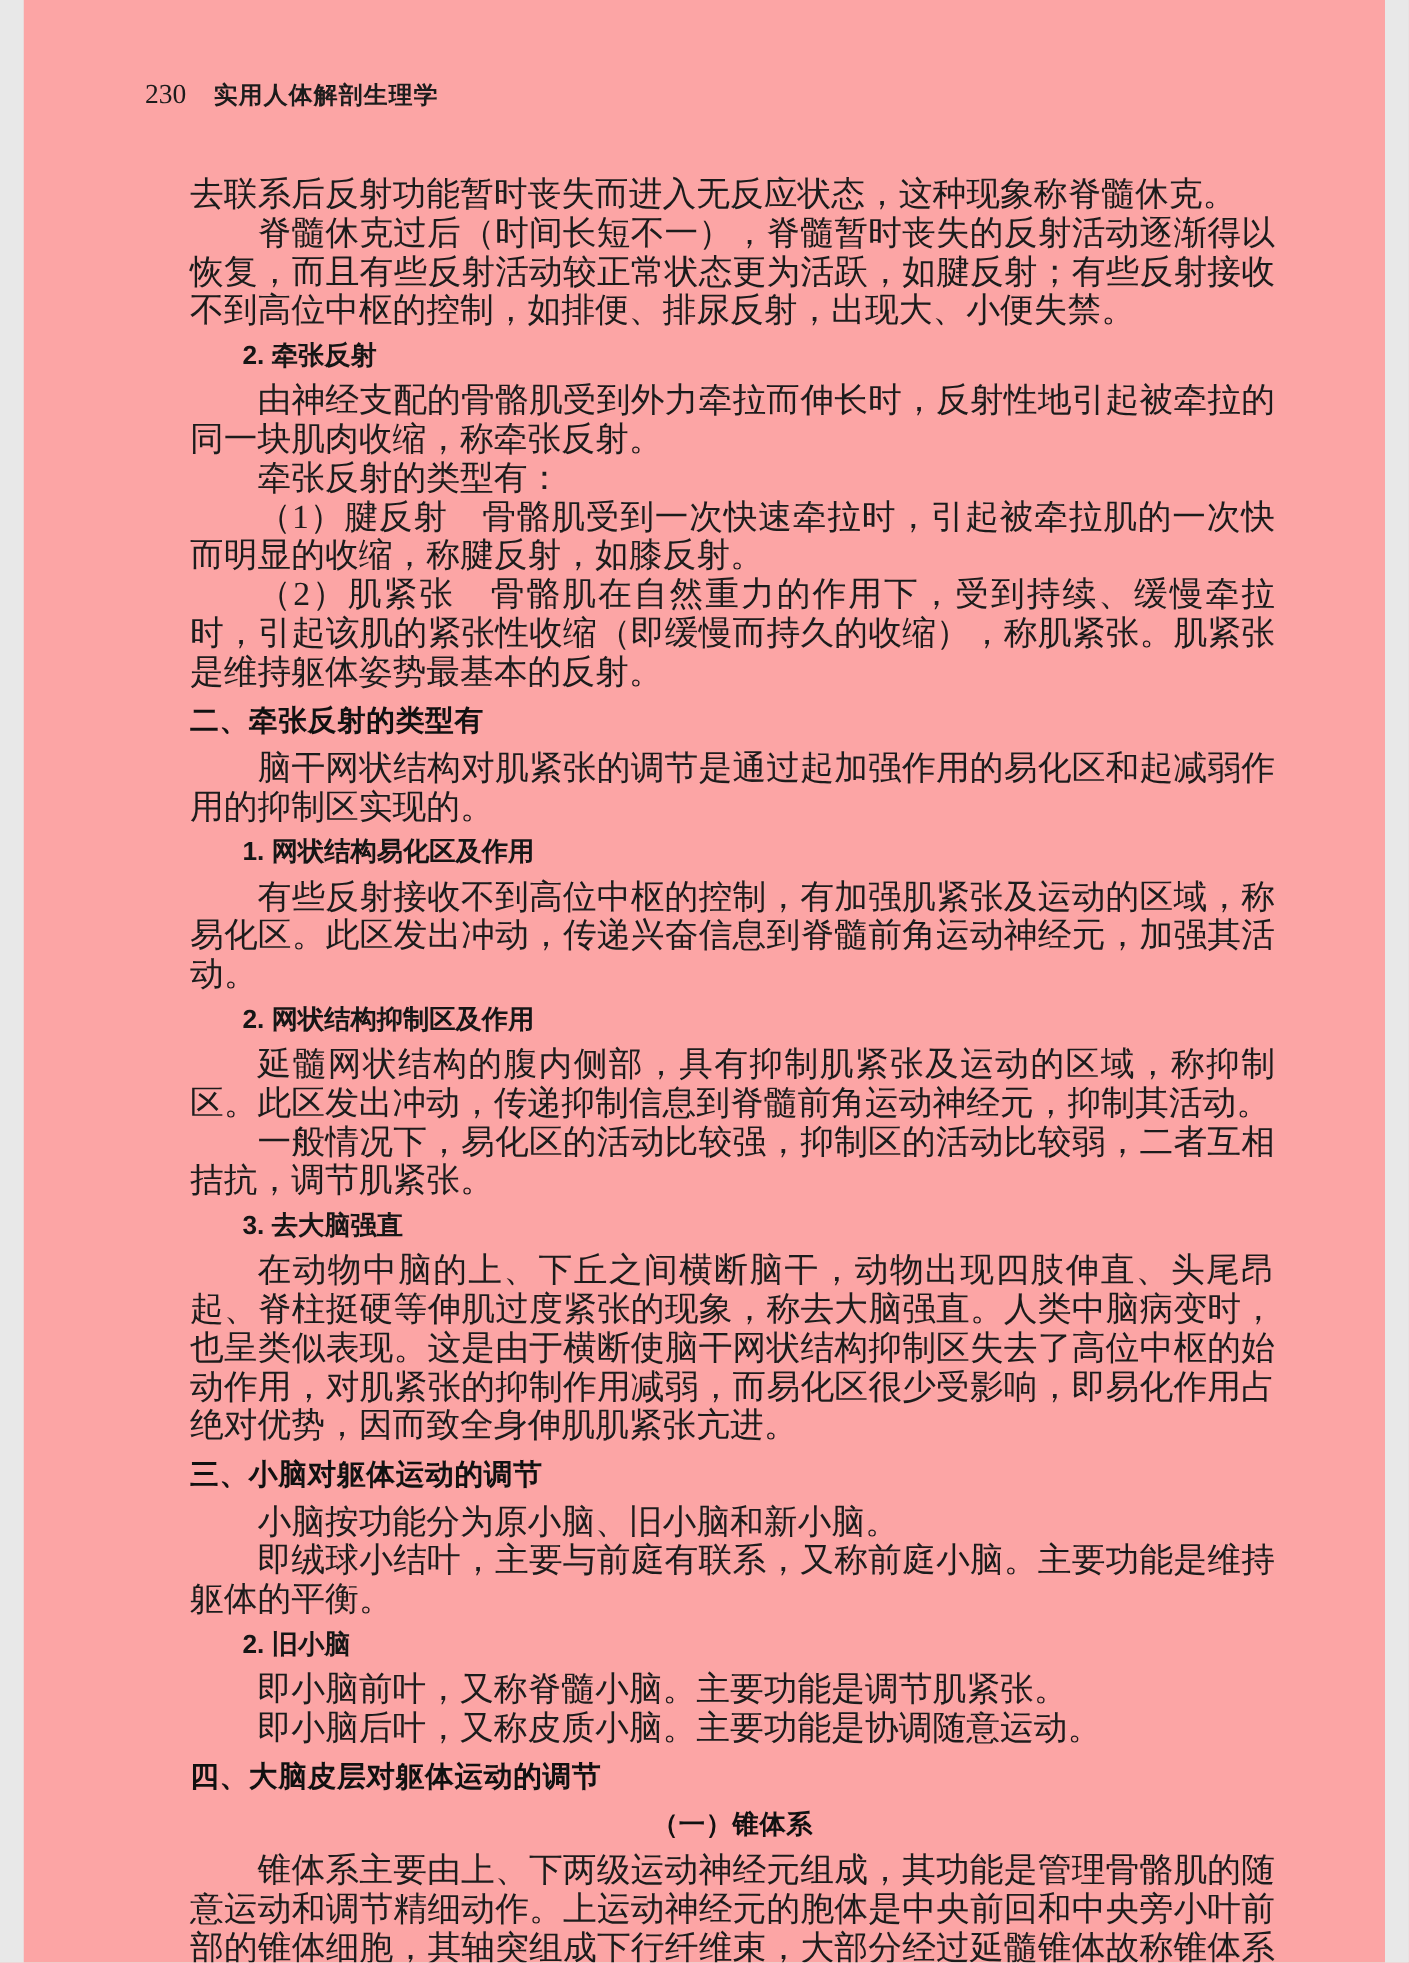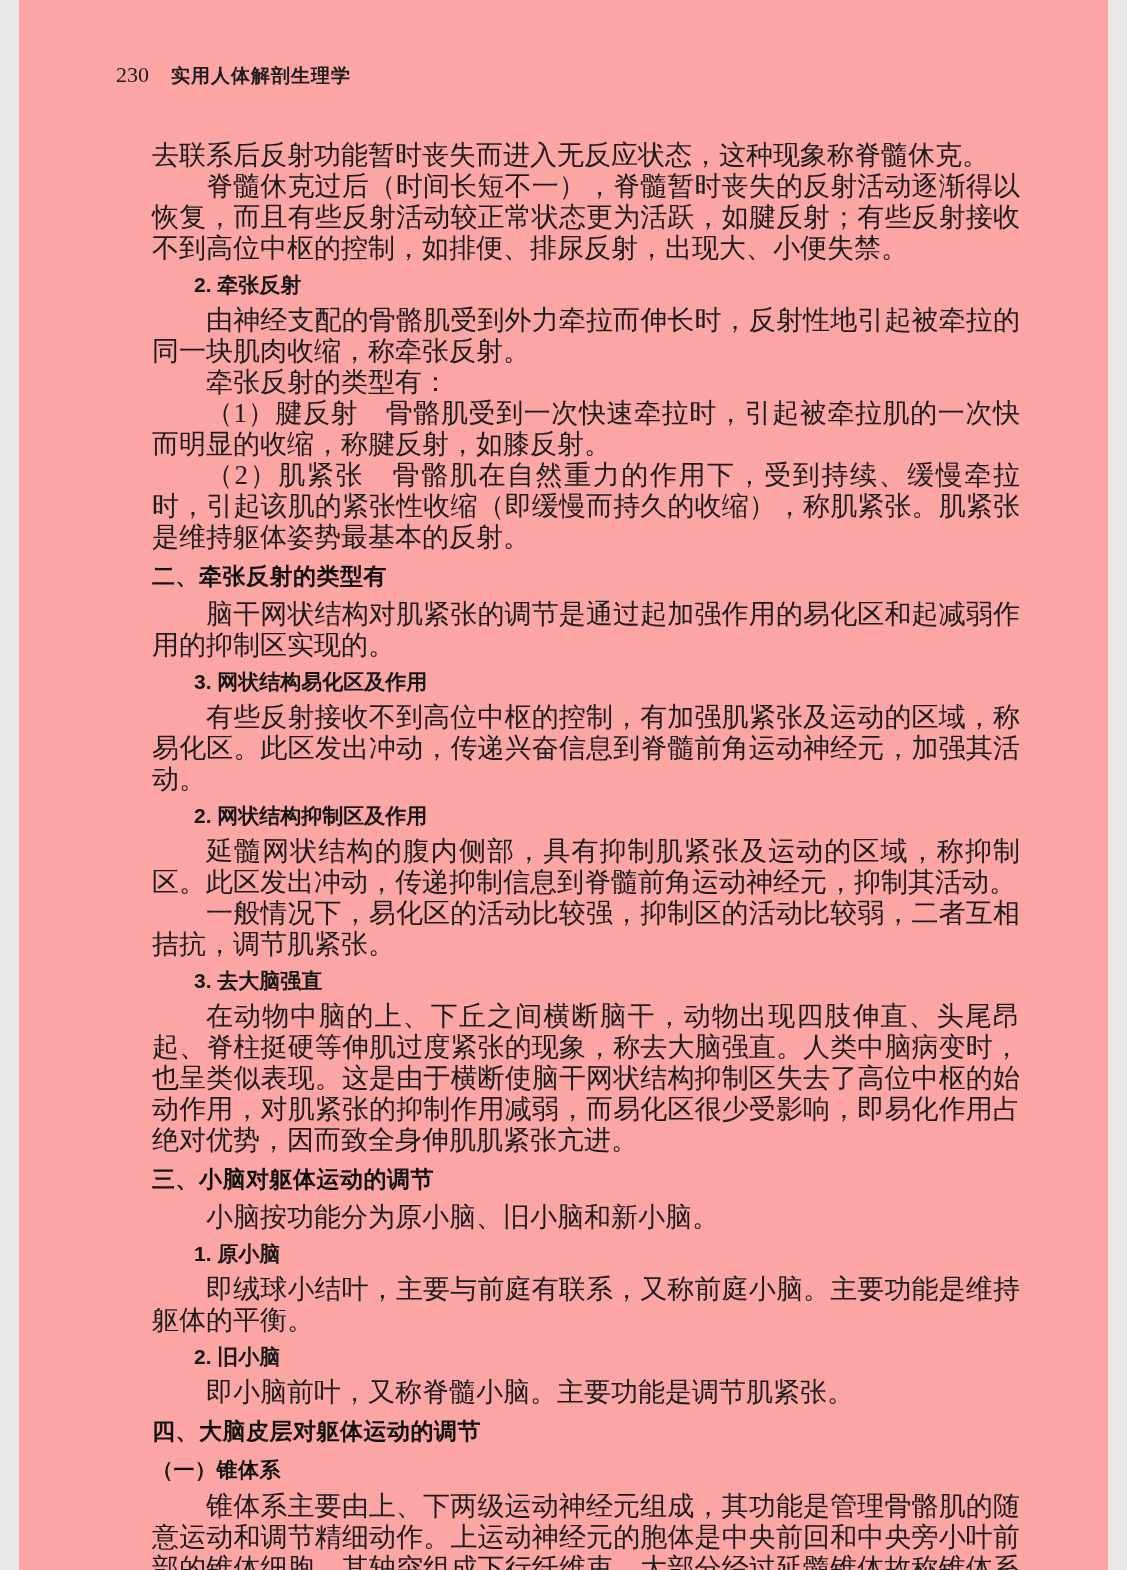--- a/index.html
+++ b/index.html
@@ -71,20 +71,21 @@
   }
   .sub-section-heading {
     font-family: "Liberation Sans", sans-serif;
     font-weight: bold;
     font-size: 21px;
     line-height: 32px;
     margin: 6px 0 5px 0;
     text-indent: 0;
     color: #111111;
     letter-spacing: 0.5px;
+    text-align: center;
   }
 </style>
 </head>
 <body>
 
 <div class="page">
 
   <div class="page-header">
     <span class="page-number">230</span>
     <span class="book-title">实用人体解剖生理学</span>
@@ -94,31 +95,31 @@
 
   <p class="para noindent">去联系后反射功能暂时丧失而进入无反应状态，这种现象称脊髓休克。</p>
       <p class="para">脊髓休克过后（时间长短不一），脊髓暂时丧失的反射活动逐渐得以恢复，而且有些反射活动较正常状态更为活跃，如腱反射；有些反射接收不到高位中枢的控制，如排便、排尿反射，出现大、小便失禁。</p>
       <div class="num-heading">2. 牵张反射</div>
       <p class="para">由神经支配的骨骼肌受到外力牵拉而伸长时，反射性地引起被牵拉的同一块肌肉收缩，称牵张反射。</p>
       <p class="para">牵张反射的类型有：</p>
       <p class="para">（1）腱反射　骨骼肌受到一次快速牵拉时，引起被牵拉肌的一次快而明显的收缩，称腱反射，如膝反射。</p>
       <p class="para">（2）肌紧张　骨骼肌在自然重力的作用下，受到持续、缓慢牵拉时，引起该肌的紧张性收缩（即缓慢而持久的收缩），称肌紧张。肌紧张是维持躯体姿势最基本的反射。</p>
       <div class="section-heading">二、牵张反射的类型有</div>
       <p class="para">脑干网状结构对肌紧张的调节是通过起加强作用的易化区和起减弱作用的抑制区实现的。</p>
-      <div class="num-heading">3. 网状结构易化区及作用</div>
+      <div class="num-heading">1. 网状结构易化区及作用</div>
       <p class="para">有些反射接收不到高位中枢的控制，有加强肌紧张及运动的区域，称易化区。此区发出冲动，传递兴奋信息到脊髓前角运动神经元，加强其活动。</p>
       <div class="num-heading">2. 网状结构抑制区及作用</div>
       <p class="para">延髓网状结构的腹内侧部，具有抑制肌紧张及运动的区域，称抑制区。此区发出冲动，传递抑制信息到脊髓前角运动神经元，抑制其活动。</p>
       <p class="para">一般情况下，易化区的活动比较强，抑制区的活动比较弱，二者互相拮抗，调节肌紧张。</p>
       <div class="num-heading">3. 去大脑强直</div>
       <p class="para">在动物中脑的上、下丘之间横断脑干，动物出现四肢伸直、头尾昂起、脊柱挺硬等伸肌过度紧张的现象，称去大脑强直。人类中脑病变时，也呈类似表现。这是由于横断使脑干网状结构抑制区失去了高位中枢的始动作用，对肌紧张的抑制作用减弱，而易化区很少受影响，即易化作用占绝对优势，因而致全身伸肌肌紧张亢进。</p>
       <div class="section-heading">三、小脑对躯体运动的调节</div>
       <p class="para">小脑按功能分为原小脑、旧小脑和新小脑。</p>
-      <div class="num-heading">1. 原小脑</div>
       <p class="para">即绒球小结叶，主要与前庭有联系，又称前庭小脑。主要功能是维持躯体的平衡。</p>
       <div class="num-heading">2. 旧小脑</div>
       <p class="para">即小脑前叶，又称脊髓小脑。主要功能是调节肌紧张。</p>
+      <p class="para">即小脑后叶，又称皮质小脑。主要功能是协调随意运动。</p>
       <div class="section-heading">四、大脑皮层对躯体运动的调节</div>
       <div class="sub-section-heading">（一）锥体系</div>
       <p class="para">锥体系主要由上、下两级运动神经元组成，其功能是管理骨骼肌的随意运动和调节精细动作。上运动神经元的胞体是中央前回和中央旁小叶前部的锥体细胞，其轴突组成下行纤维束，大部分经过延髓锥体故称锥体系（束），下行至脊髓前角的称皮质脊髓束；在脑干中陆续止于躯体运动核</p>
     </div>
 
 </div>
 
 </body></html>

